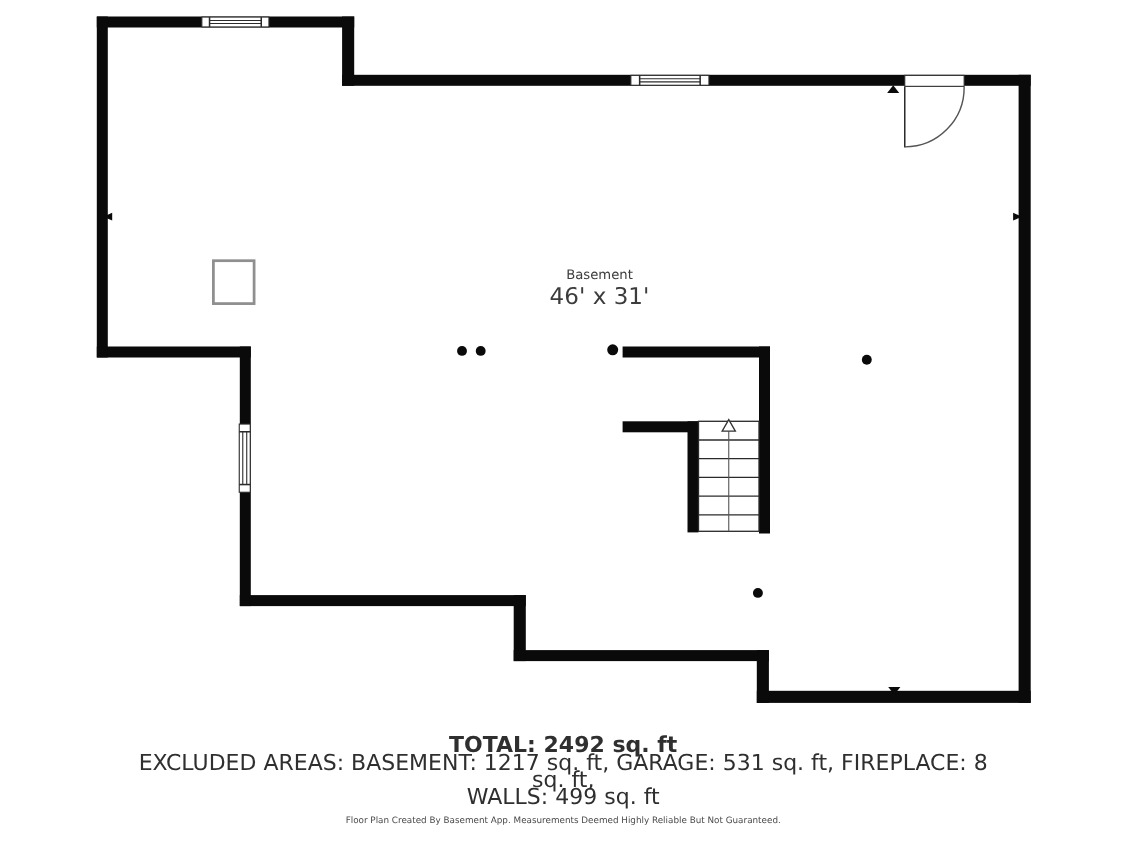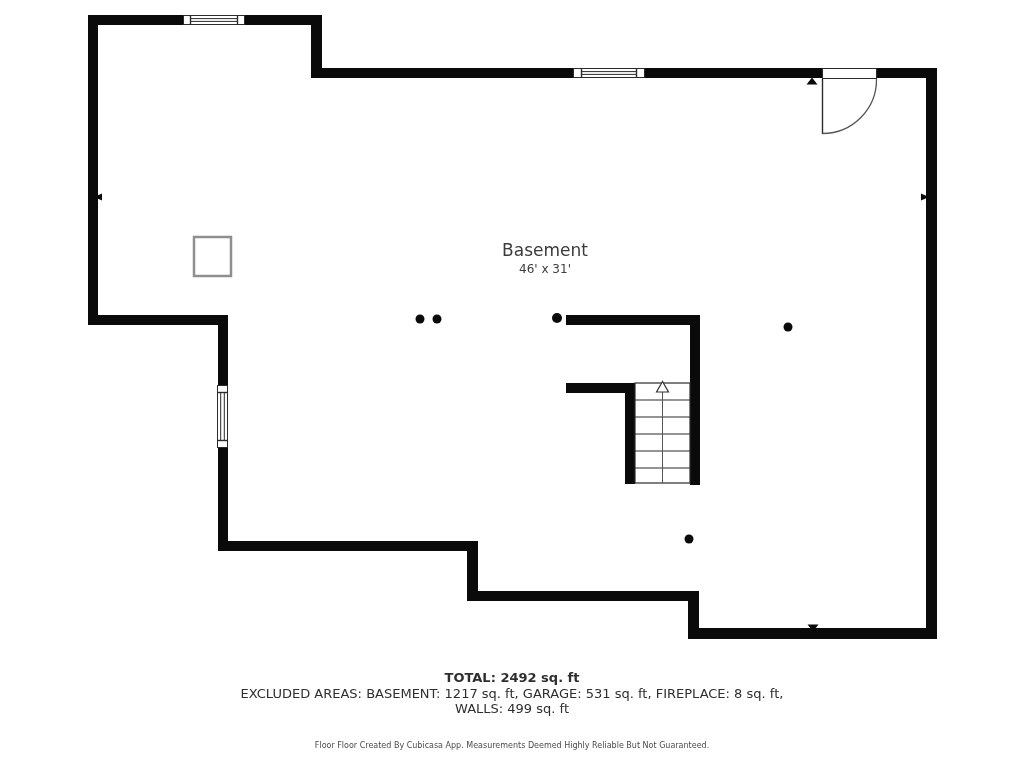--- a/index.html
+++ b/index.html
@@ -11,28 +11,28 @@
     font-family: "DejaVu Sans", "Liberation Sans", sans-serif;
     overflow: hidden;
   }
   #plan-svg { position: absolute; left: 0; top: 0; }
   .room-label {
     position: absolute;
     left: 395px; top: 241px; width: 300px;
     text-align: center;
     color: #3c3c3c;
   }
-  .room-name { font-size: 17px; line-height: 19px; }
-  .room-dims { font-size: 12px; line-height: 19px; }
+  .room-name { font-size: 12px; line-height: 19px; }
+  .room-dims { font-size: 21px; line-height: 19px; }
   .summary {
     position: absolute;
     left: 112px; top: 670px; width: 800px;
     text-align: center;
     color: #2f2f2f;
-    font-size: 13px;
+    font-size: 20px;
     line-height: 15.7px;
   }
   .summary .total { font-weight: bold; }
   .footer-note {
     position: absolute;
     left: 112px; top: 741px; width: 800px;
     text-align: center;
     color: #4b4b4b;
     font-size: 8px;
     line-height: 10px;
@@ -130,15 +130,15 @@
     <div class="room-name">Basement</div>
     <div class="room-dims">46' x 31'</div>
   </div>
 
   <div class="summary">
     <div class="total">TOTAL: 2492 sq. ft</div>
     <div>EXCLUDED AREAS: BASEMENT: 1217 sq. ft, GARAGE: 531 sq. ft, FIREPLACE: 8 sq. ft,</div>
     <div>WALLS: 499 sq. ft</div>
   </div>
 
-  <div class="footer-note">Floor Floor Created By Cubicasa App. Measurements Deemed Highly Reliable But Not Guaranteed.</div>
+  <div class="footer-note">Floor Plan Created By Basement App. Measurements Deemed Highly Reliable But Not Guaranteed.</div>
 
 </div>
 
 </body></html>

